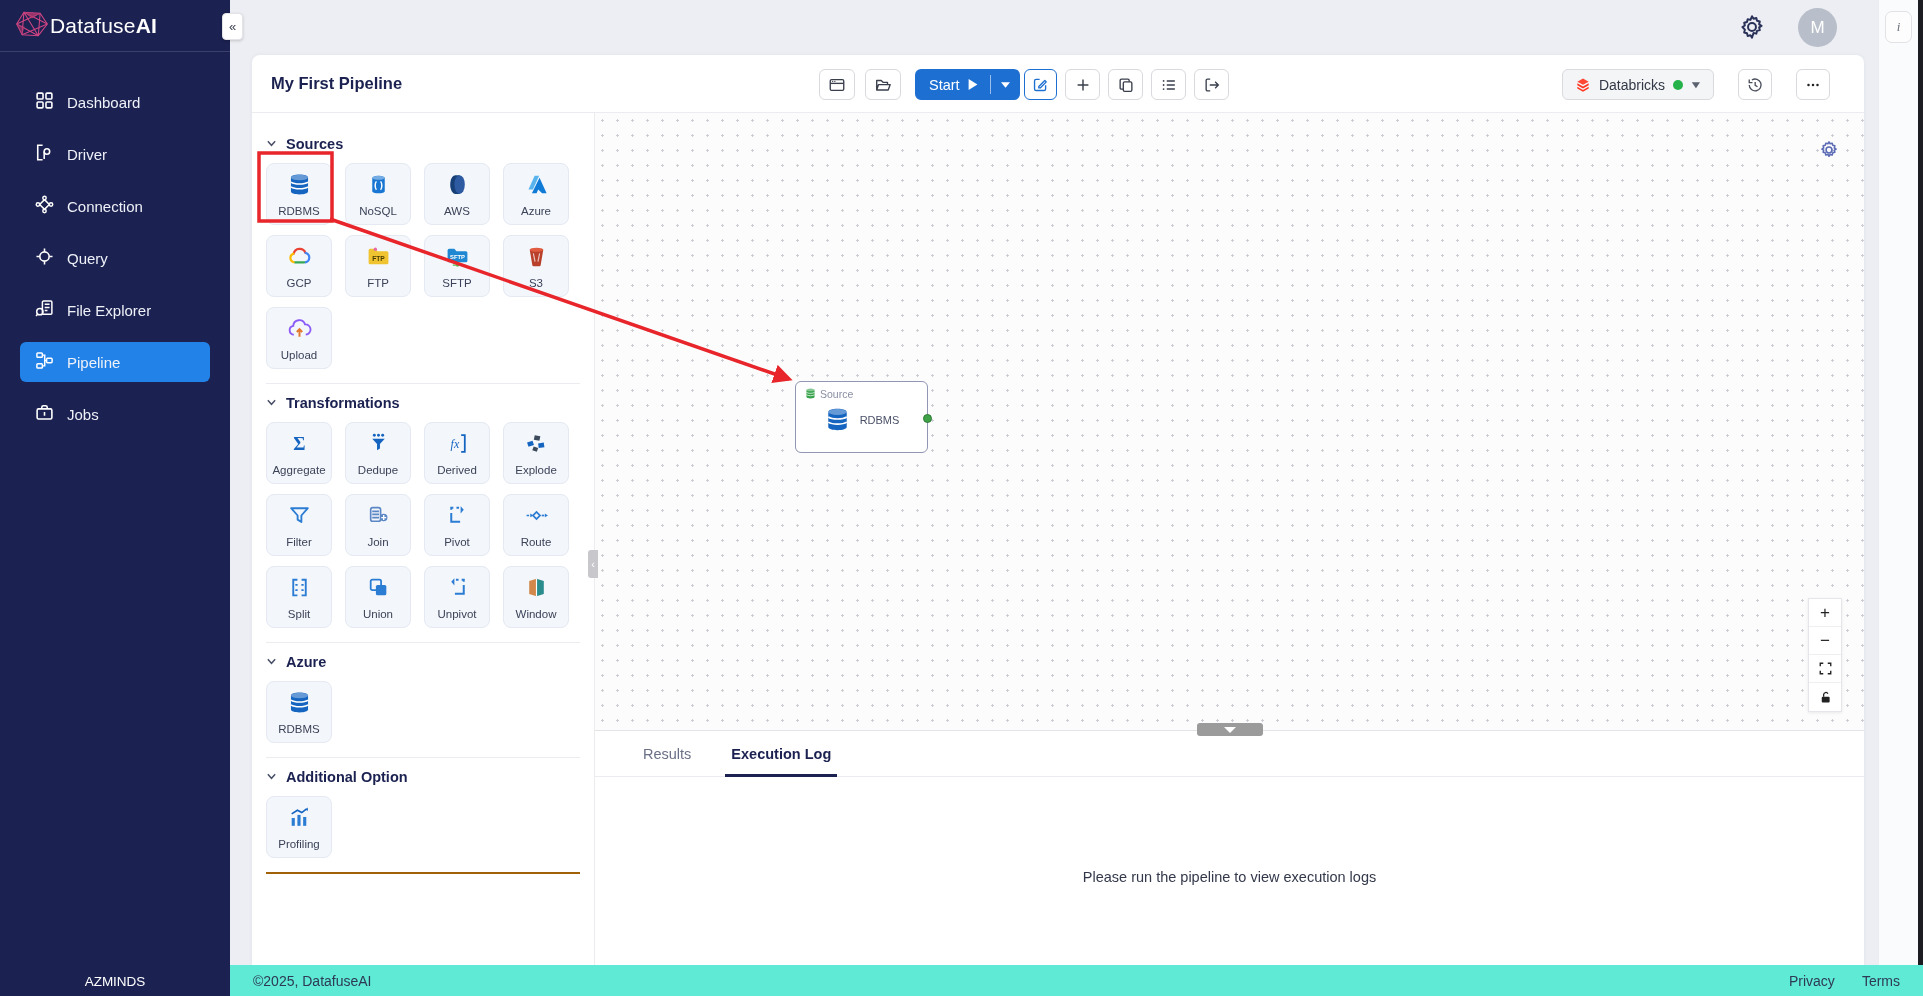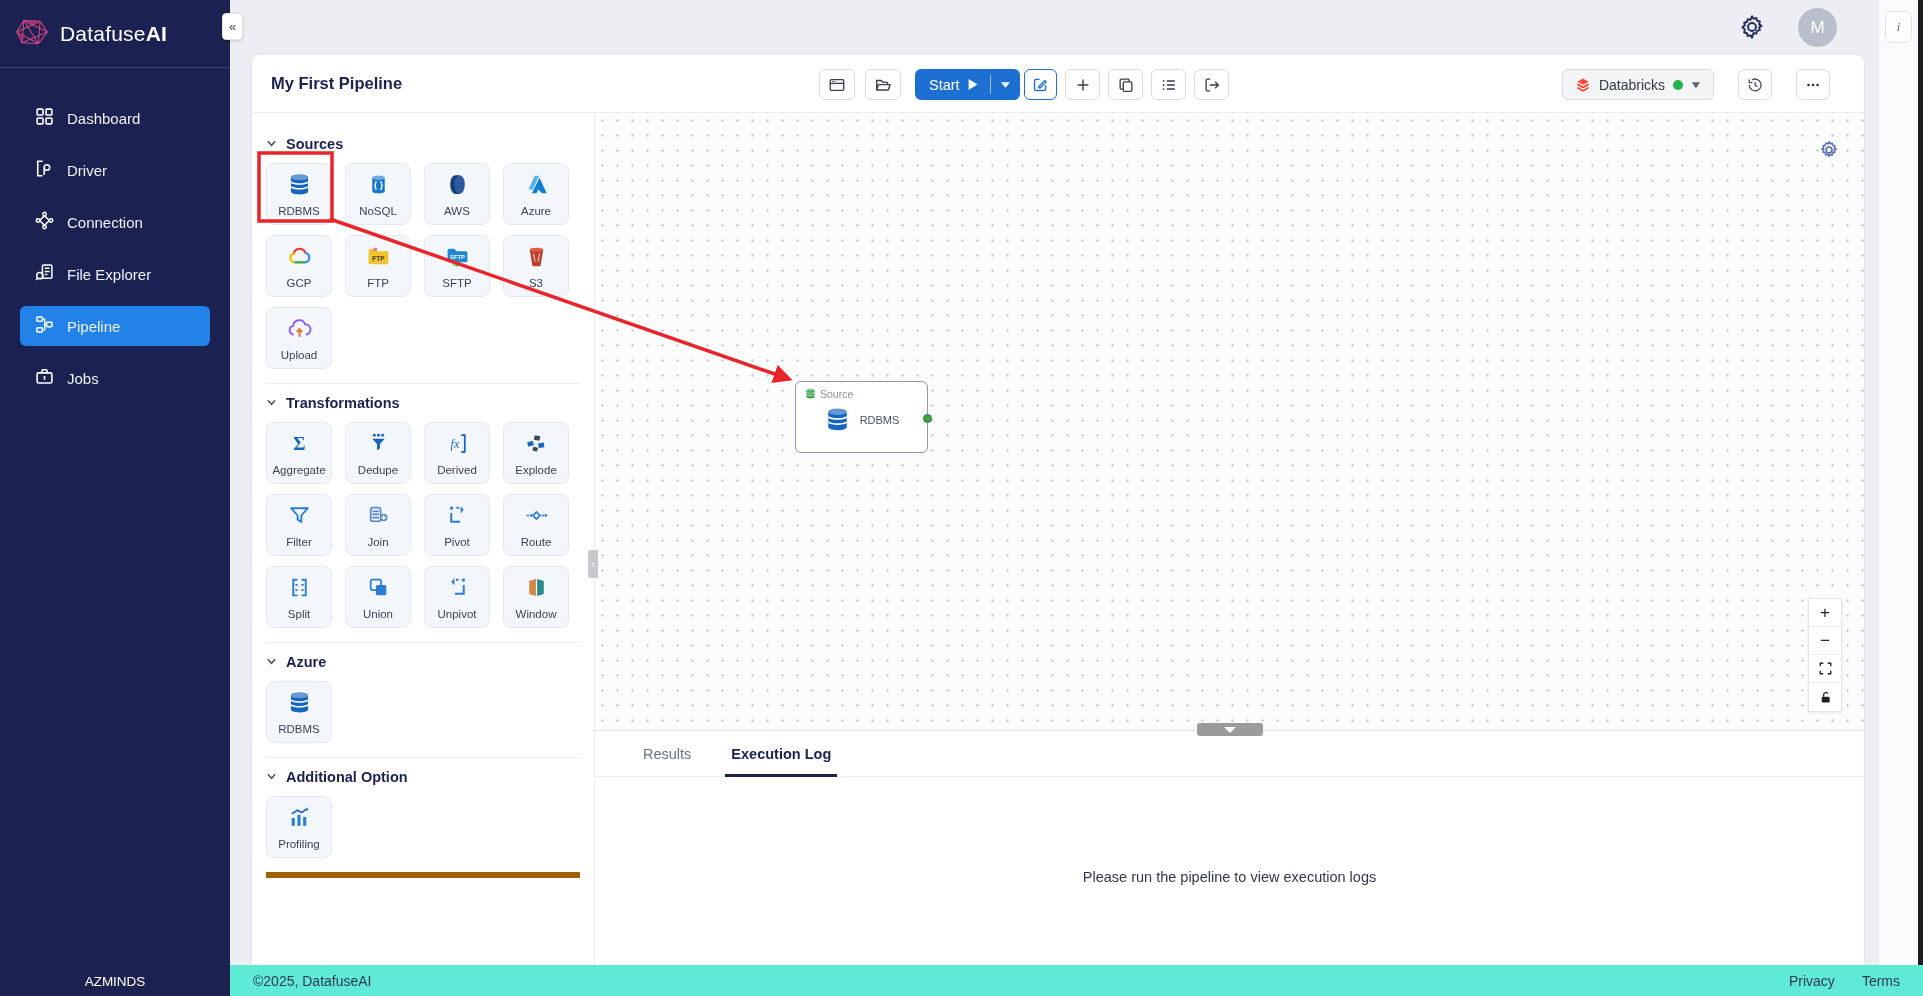--- a/index.html
+++ b/index.html
@@ -2,21 +2,21 @@
 <html><head>
 <meta charset="utf-8">
 <style>
   * { margin:0; padding:0; box-sizing:border-box; }
   html,body { width:1923px; height:996px; overflow:hidden;
     font-family:"Liberation Sans", sans-serif; background:#eceef3; position:relative; }
 
   
   .sidebar { position:absolute; left:0; top:0; width:230px; height:996px;
     background:#1b2150; z-index:10; }
-  .logo-row { height:68px; display:flex; align-items:center; gap:10px;
+  .logo-row { height:52px; display:flex; align-items:center; 
     padding:0 14px; border-bottom:1px solid rgba(255,255,255,.14); }
   .brand { color:#fff; font-size:21px; font-weight:500; letter-spacing:.2px; }
   .brand b { font-weight:800; }
   .collapse-btn { position:absolute; left:222px; top:13px; width:21px; height:27px;
     background:#fff; border:1px solid #e3e3e8; border-radius:4px; z-index:40;
     box-shadow:0 1px 3px rgba(0,0,0,.18); color:#3a3f52; font-size:13px;
     display:flex; align-items:center; justify-content:center; cursor:pointer; }
   .nav { padding:30px 20px 0; display:flex; flex-direction:column; gap:12px; }
   .nav-item { display:flex; align-items:center; gap:13px; color:#eef1f8;
     font-size:15px; padding:9px 15px; border-radius:6px; cursor:pointer; }
@@ -69,21 +69,21 @@
   .env-select .env-label { font-size:14px; color:#333846; }
   .status-dot { width:10px; height:10px; border-radius:50%; background:#26b24b; }
   .caret-down { font-size:10px; color:#5c6270; transform:scaleX(1.4); }
   .hdr-right .btn { width:34px; }
 
   
   .palette { position:absolute; left:0; top:58px; width:343px; bottom:0;
     border-right:1px solid #ececf0; padding:12px 14px 16px; background:#fff; overflow:hidden; }
   .pal-section { padding-top:10px; }
   .pal-section + .pal-section { border-top:1px solid #ececf0; margin-top:14px; }
-  .pal-section.last { border-bottom:6px solid #a16207; padding-bottom:14px; }
+  .pal-section.last { border-bottom:2px solid #a16207; padding-bottom:14px; }
   .sec-head { display:flex; align-items:center; gap:9px; margin-bottom:10px; cursor:pointer; }
   .sec-head svg { width:11px; height:11px; }
   .sec-title { font-size:14.5px; font-weight:700; color:#1b2150; }
   .pal-grid { display:grid; grid-template-columns:repeat(4,66px); gap:10px 13px; }
   .pal-card { width:66px; height:62px; background:#f3f6fb; border:1px solid #e4e9f2;
     border-radius:8px; display:flex; flex-direction:column; align-items:center;
     justify-content:center; gap:4px; cursor:grab; }
   .pal-card svg { width:25px; height:25px; }
   .pal-label { font-size:11.5px; color:#3c4358; }
 
@@ -181,20 +181,27 @@
         <span><svg viewBox="0 0 18 18" fill="none" stroke="#fff" stroke-width="1.4">
             <circle cx="9" cy="2.8" r="1.6"></circle>
             <circle cx="2.8" cy="9" r="1.6"></circle>
             <circle cx="15.2" cy="9" r="1.6"></circle>
             <circle cx="9" cy="15.2" r="1.6"></circle>
             <path d="M9 4.4L4.4 9M13.6 9L9 4.4M4.4 9L9 13.6 13.6 9"></path>
           </svg></span>
         <span>Connection</span>
       </div>
       <div class="nav-item">
+        <span><svg viewBox="0 0 18 18" fill="none" stroke="#fff" stroke-width="1.5">
+            <circle cx="9" cy="9" r="4.4"></circle>
+            <path d="M9 1.4v3M9 13.6v3M1.4 9h3M13.6 9h3"></path>
+          </svg></span>
+        <span>Query</span>
+      </div>
+      <div class="nav-item">
         <span><svg viewBox="0 0 18 18" fill="none" stroke="#fff" stroke-width="1.4">
             <rect x="7" y="2" width="9" height="12.5" rx="1"></rect>
             <path d="M9.2 5h4.6M9.2 8h4.6M9.2 11h2.6"></path>
             <circle cx="4.6" cy="12" r="3"></circle>
             <path d="M2.6 14.2L1 16"></path>
           </svg></span>
         <span>File Explorer</span>
       </div>
       <div class="nav-item active">
         <span><svg viewBox="0 0 18 18" fill="none" stroke="#fff" stroke-width="1.4">

